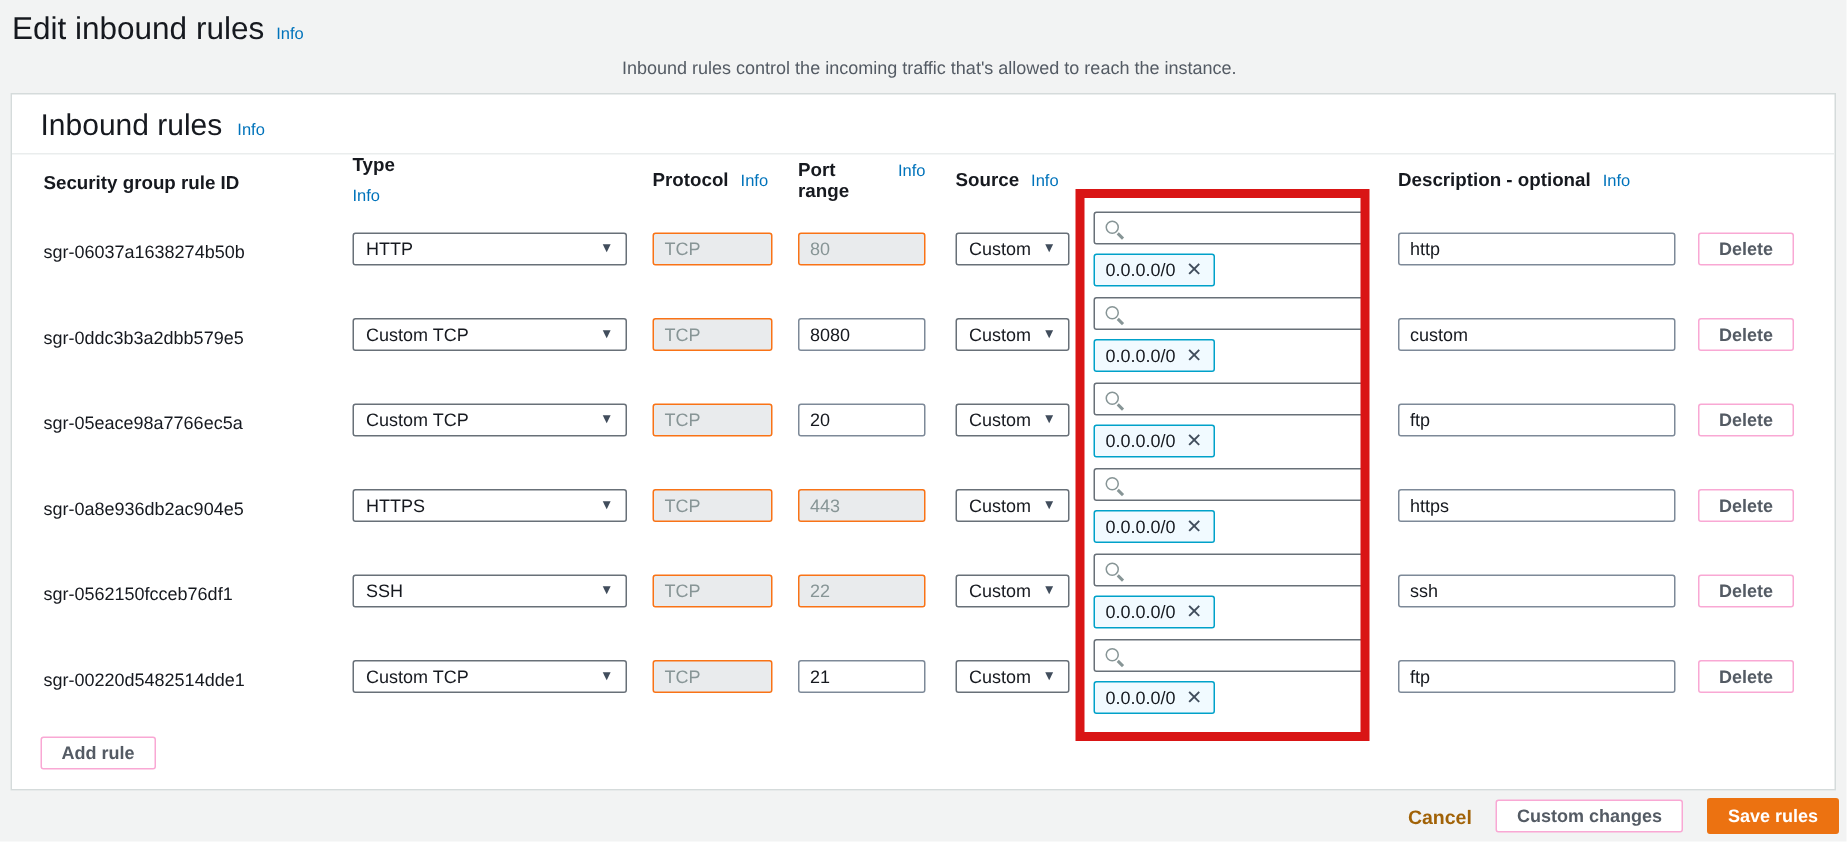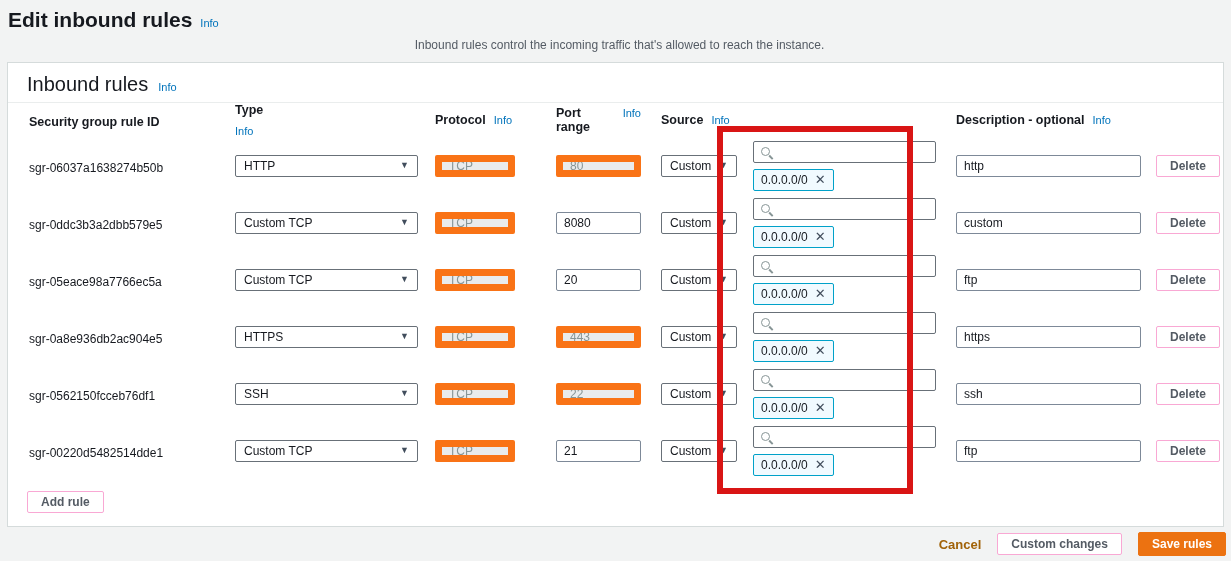--- a/index.html
+++ b/index.html
@@ -4,58 +4,58 @@
 <style>
   * { margin:0; padding:0; box-sizing:border-box; }
   html,body { width:1231px; height:561px; overflow:hidden; }
   body {
     font-family:"Liberation Sans","DejaVu Sans",sans-serif;
     background:#f2f3f3; color:#16191f; font-size:12px;
   }
   
   .page-header { height:62px; padding:8px 0 0 8px; }
   .page-title-line { display:flex; align-items:baseline; gap:8px; }
-  .page-title { font-size:21px; font-weight:700; color:#16191f; }
+  .page-title { font-size:21px; font-weight:400; color:#16191f; }
   .info-link { color:#0073bb; font-size:11px; font-weight:400; cursor:pointer; }
   .page-subtitle { margin-top:6px; font-size:12px; color:#545b64;text-align:center; }
   
   .panel {
     position:relative; margin:0 7px; height:465px;
     background:#ffffff; border:1px solid #d5dbdb;
   }
   .panel-header {
     height:40px; padding:10px 19px 0; border-bottom:1px solid #eaeded;
     display:flex; align-items:baseline; gap:10px;
   }
   .panel-title { font-size:20px; font-weight:400; }
   
   .thead { height:34px; display:flex; align-items:center; padding-left:21px; }
   .thead .hcell { display:flex; align-items:baseline; gap:8px; font-weight:700; font-size:12.5px; }
   .row { height:57px; display:flex; align-items:center; padding-left:21px; }
   .c-id     { width:206px; padding-top:4px; color:#16191f; }
   .c-type   { width:183px; margin-right:17px;flex-direction:column; }
   .c-proto  { width:80px;  margin-right:17px; }
-  .c-port   { width:85px;  margin-right:20px;margin-left:24px; }
+  .c-port   { width:85px;  margin-right:20px; }
   .c-src    { width:76px;  margin-right:16px; }
   .c-search { width:183px; margin-right:20px; }
   .c-desc   { width:185px; margin-right:15px; }
   .c-del    { width:59px; }
   
   .select {
     height:22px; background:#fff; border:1px solid #687078; border-radius:2px;
     display:flex; align-items:center; justify-content:space-between;
     padding:0 8px; cursor:pointer;
   }
   .caret { font-size:9px; color:#414d5c; line-height:1; }
   input.txt {
     width:100%; height:22px; border:1px solid #7d8998; border-radius:2px;
     padding:0 7px; font-size:12px; font-family:inherit; color:#16191f; background:#fff;
   }
   input.txt.disabled {
-    background:#e9ebed; border:7px solid #f97316; color:#879596;
+    background:#e9ebed; border:1px solid #f97316; color:#879596;
   }
   .searchbox {
     height:22px; background:#fff; border:1px solid #687078; border-radius:2px;
     display:flex; align-items:center; padding:0 7px; gap:6px;
   }
   .searchbox input {
     border:none; outline:none; flex:1; font-size:12px; font-family:inherit; min-width:0;
   }
   .mag { width:9px; height:9px; border:1.5px solid #879596; border-radius:50%; position:relative; flex:none; }
   .mag::after {

